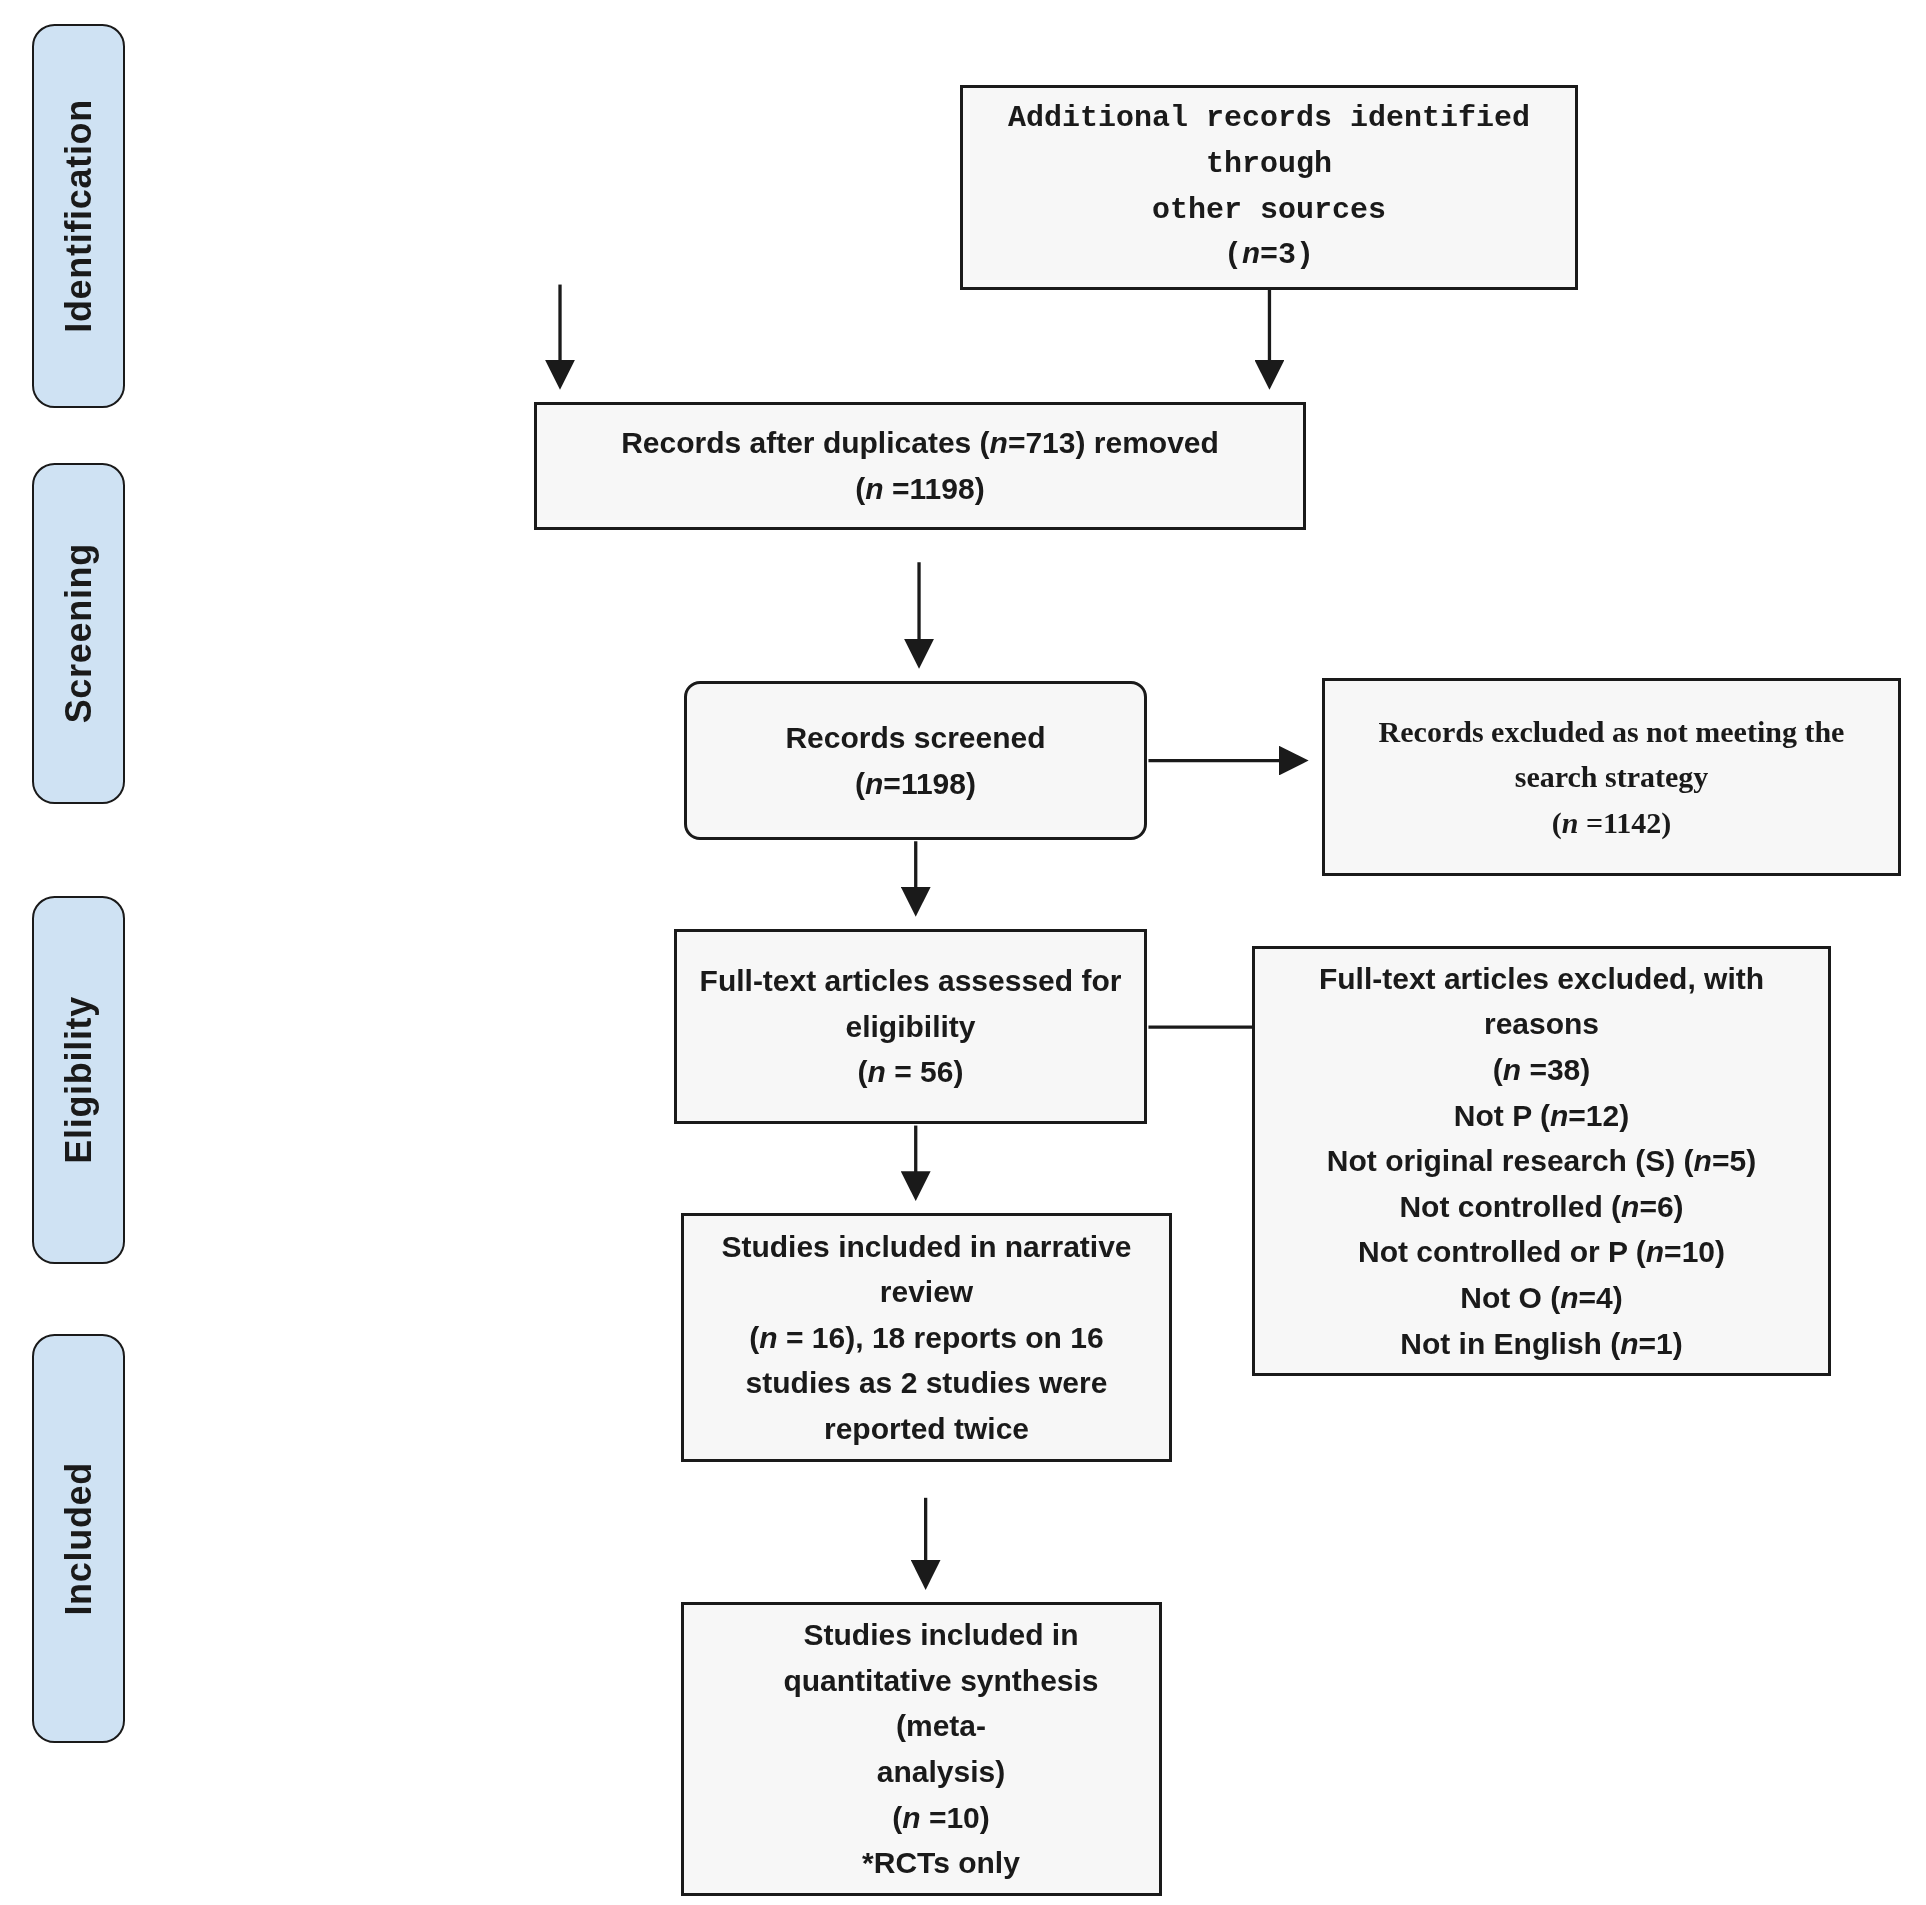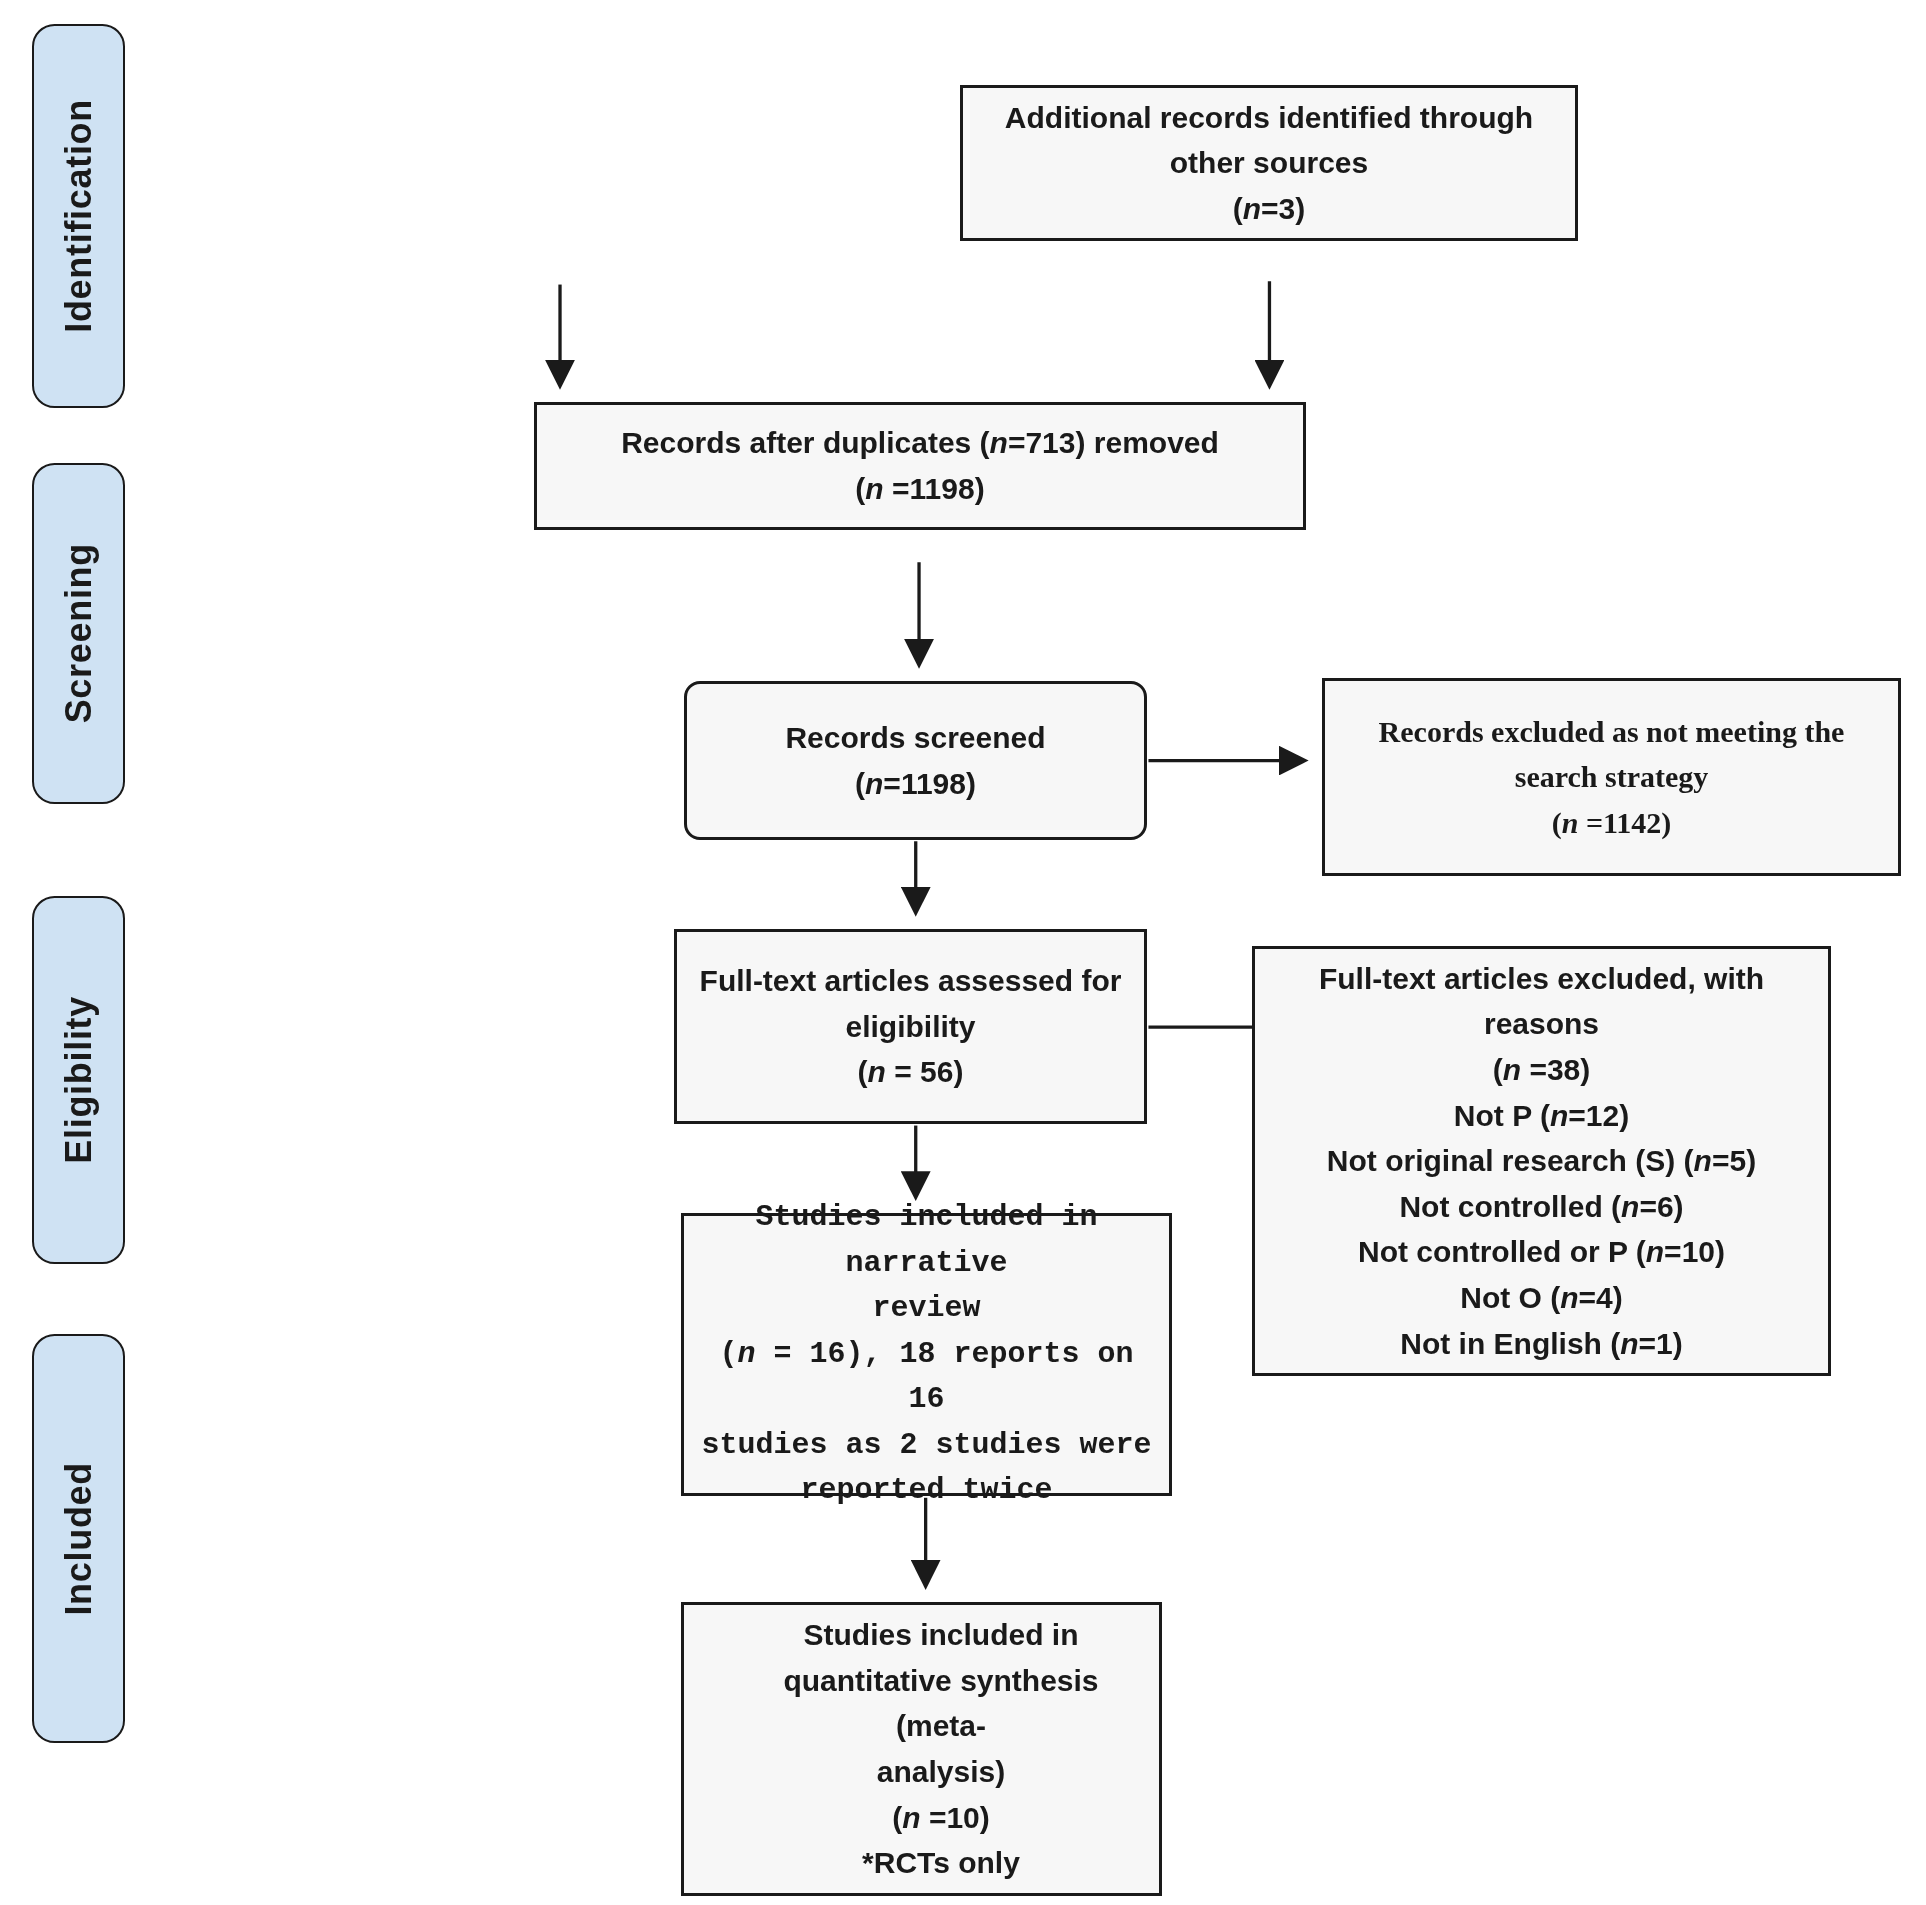--- a/index.html
+++ b/index.html
@@ -85,21 +85,21 @@
     <span>Screening</span>
   </div>
   <div class="stage" style="left:32px;top:896px;width:93px;height:368px;">
     <span>Eligibility</span>
   </div>
   <div class="stage" style="left:32px;top:1334px;width:93px;height:409px;">
     <span>Included</span>
   </div>
 
 
-  <div class="fbox" style="left:960px;top:85px;width:618px;height:156px;">
+  <div class="fbox" style="left:960px;top:85px;width:618px;height:205px;font-family:Liberation Mono, monospace;">
     <div class="btext">Additional records identified through<br>other sources<br>(<i>n</i>=3)</div>
   </div>
 
   <div class="fbox" style="left:534px;top:402px;width:772px;height:128px;">
     <div class="btext">Records after duplicates (<i>n</i>=713) removed<br>(<i>n</i> =1198)</div>
   </div>
 
   <div class="fbox" style="left:684px;top:681px;width:463px;height:159px;border-radius:16px;">
     <div class="btext">Records screened<br>(<i>n</i>=1198)</div>
   </div>
@@ -109,21 +109,21 @@
   </div>
 
   <div class="fbox" style="left:674px;top:929px;width:473px;height:195px;justify-content:center;">
     <div class="btext">Full-text articles assessed for<br>eligibility<br>(<i>n</i> = 56)</div>
   </div>
 
   <div class="fbox" style="left:1252px;top:946px;width:579px;height:430px;">
     <div class="btext">Full-text articles excluded, with<br>reasons<br>(<i>n</i> =38)<br>Not P (<i>n</i>=12)<br>Not original research (S) (<i>n</i>=5)<br>Not controlled (<i>n</i>=6)<br>Not controlled or P (<i>n</i>=10)<br>Not O (<i>n</i>=4)<br>Not in English (<i>n</i>=1)</div>
   </div>
 
-  <div class="fbox" style="left:681px;top:1213px;width:491px;height:283px;font-family:Liberation Mono, monospace;">
+  <div class="fbox" style="left:681px;top:1213px;width:491px;height:249px;">
     <div class="btext">Studies included in narrative<br>review<br>(<i>n</i> = 16), 18 reports on 16<br>studies as 2 studies were<br>reported twice</div>
   </div>
 
   <div class="fbox" style="left:681px;top:1602px;width:481px;height:294px;padding-left:39px;">
     <div class="btext">Studies included in<br>quantitative synthesis (meta-<br>analysis)<br>(<i>n</i> =10)<br>*RCTs only</div>
   </div>
 
 </div>
 
 

